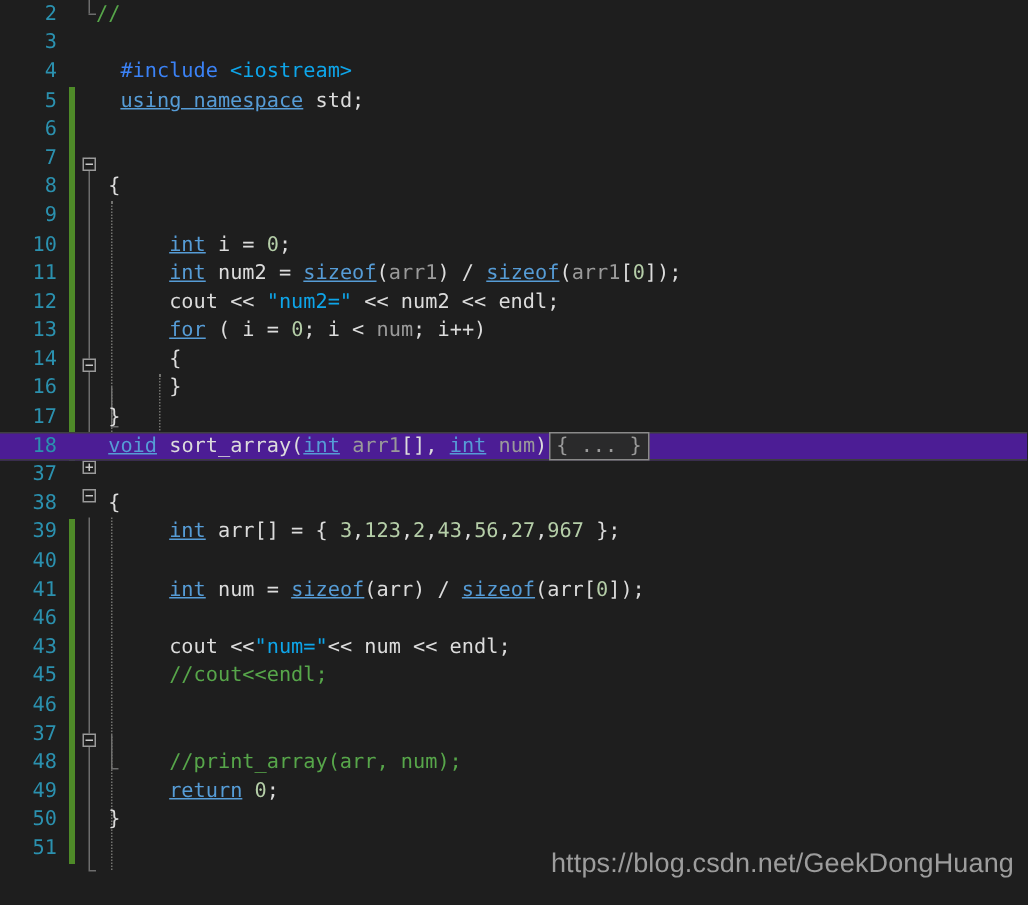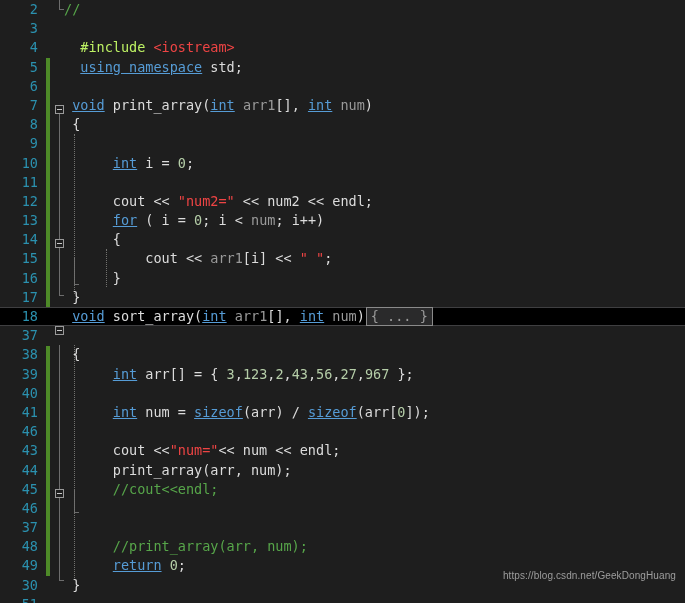--- a/index.html
+++ b/index.html
@@ -19,21 +19,21 @@
     -webkit-font-smoothing: antialiased;
   }
 
   
   .row {
     position: relative;
     height: 19.2px;
     white-space: pre;
   }
   .row.current {
-    background: #000000;
+    background: #4c1d95;
     box-shadow: inset 0 1px 0 #3f3f41, inset 0 -1px 0 #3f3f41;
   }
 
   
   .ln {
     position: absolute;
     left: 0;
     top: 0;
     width: 38px;
     text-align: right;
@@ -104,24 +104,24 @@
   
   .code {
     position: absolute;
     left: 64px;
     top: 0;
     color: #dcdcdc;
   }
   .kw   { color: #569cd6; text-decoration: underline; }   
   .fn   { color: #dcdcdc; }   
   .par  { color: #9a9a9a; }   
-  .str  { color: #ef4444; }   
+  .str  { color: #0ea5e9; }   
   .num  { color: #b5cea8; }   
   .com  { color: #57a64a; }   
-  .pp   { color: #bef264; }   
+  .pp   { color: #3b82f6; }   
   .pun  { color: #dcdcdc; margin-top: 16px; }
 
   
   .collapsed {
     display: inline-block;
     border: 1px solid #8a8a8a;
     color: #9a9a9a;
     padding: 0 4px;
     margin-left: 1px;
     line-height: 17px;
@@ -129,21 +129,21 @@
     background: #2a2a2b;
   }
 
   
   .watermark {
     position: absolute;
     right: 9px;
     bottom: 18px;
     color: #9d9d9d;
     font-family: "Liberation Sans", sans-serif;
-    font-size: 10px;
+    font-size: 18px;
     letter-spacing: 0.1px;
   }
 </style>
 </head>
 <body>
 
 <div id="editor">
 
   <div class="changebar" style="top:57.6px;height:249.6px;"></div>
   <div class="changebar" style="top:345.6px;height:230.4px;"></div>
@@ -193,61 +193,57 @@
     <span class="code">  <span class="kw">using namespace</span> <span class="pun">std;</span></span>
   </div>
 
   <div class="row">
     <span class="ln">6</span>
     <span class="code"></span>
   </div>
 
   <div class="row">
     <span class="ln">7</span>
-    <span class="code"> <span class="kw">void</span> <span class="fn">print_array</span><span class="pun">(</span><span class="kw">int</span> <span class="par">arr1</span><span class="pun">[],</span> <span class="kw">int</span> <span class="par">num</span><span class="pun">)</span></span>
   </div>
 
   <div class="row">
     <span class="ln">8</span>
     <span class="code"> <span class="pun">{</span></span>
   </div>
 
   <div class="row">
     <span class="ln">9</span>
     <span class="code"></span>
   </div>
 
   <div class="row">
     <span class="ln">10</span>
     <span class="code">      <span class="kw">int</span> <span class="pun">i = </span><span class="num">0</span><span class="pun">;</span></span>
   </div>
 
   <div class="row">
     <span class="ln">11</span>
+    <span class="code">      <span class="kw">int</span> <span class="pun">num2 = </span><span class="kw">sizeof</span><span class="pun">(</span><span class="par">arr1</span><span class="pun">) / </span><span class="kw">sizeof</span><span class="pun">(</span><span class="par">arr1</span><span class="pun">[</span><span class="num">0</span><span class="pun">]);</span></span>
   </div>
 
   <div class="row">
     <span class="ln">12</span>
     <span class="code">      <span class="pun">cout &lt;&lt; </span><span class="str">"num2="</span><span class="pun"> &lt;&lt; num2 &lt;&lt; endl;</span></span>
   </div>
 
   <div class="row">
     <span class="ln">13</span>
     <span class="code">      <span class="kw">for</span> <span class="pun">( i = </span><span class="num">0</span><span class="pun">; i &lt; </span><span class="par">num</span><span class="pun">; i++)</span></span>
   </div>
 
   <div class="row">
     <span class="ln">14</span>
     <span class="code">      <span class="pun">{</span></span>
   </div>
 
-  <div class="row">
-    <span class="ln">15</span>
-    <span class="code">          <span class="pun">cout &lt;&lt; </span><span class="par">arr1</span><span class="pun">[i] &lt;&lt; </span><span class="str">" "</span><span class="pun">;</span></span>
-  </div>
 
   <div class="row">
     <span class="ln">16</span>
     <span class="code">      <span class="pun">}</span></span>
   </div>
 
   <div class="row">
     <span class="ln">17</span>
     <span class="code"> <span class="pun">}</span></span>
   </div>
@@ -284,24 +280,20 @@
   <div class="row">
     <span class="ln">46</span>
     <span class="code"></span>
   </div>
 
   <div class="row">
     <span class="ln">43</span>
     <span class="code">      <span class="pun">cout &lt;&lt;</span><span class="str">"num="</span><span class="pun">&lt;&lt; num &lt;&lt; endl;</span></span>
   </div>
 
-  <div class="row">
-    <span class="ln">44</span>
-    <span class="code">      <span class="fn">print_array</span><span class="pun">(arr, num);</span></span>
-  </div>
 
   <div class="row">
     <span class="ln">45</span>
     <span class="code">      <span class="com">//cout&lt;&lt;endl;</span></span>
   </div>
 
   <div class="row">
     <span class="ln">46</span>
   </div>
 
@@ -314,21 +306,21 @@
     <span class="ln">48</span>
     <span class="code">      <span class="com">//print_array(arr, num);</span></span>
   </div>
 
   <div class="row">
     <span class="ln">49</span>
     <span class="code">      <span class="kw">return</span> <span class="num">0</span><span class="pun">;</span></span>
   </div>
 
   <div class="row">
-    <span class="ln">30</span>
+    <span class="ln">50</span>
     <span class="code"> <span class="pun">}</span></span>
   </div>
 
   <div class="row">
     <span class="ln">51</span>
     <span class="code"></span>
   </div>
 
   <div class="watermark">https://blog.csdn.net/GeekDongHuang</div>
 

